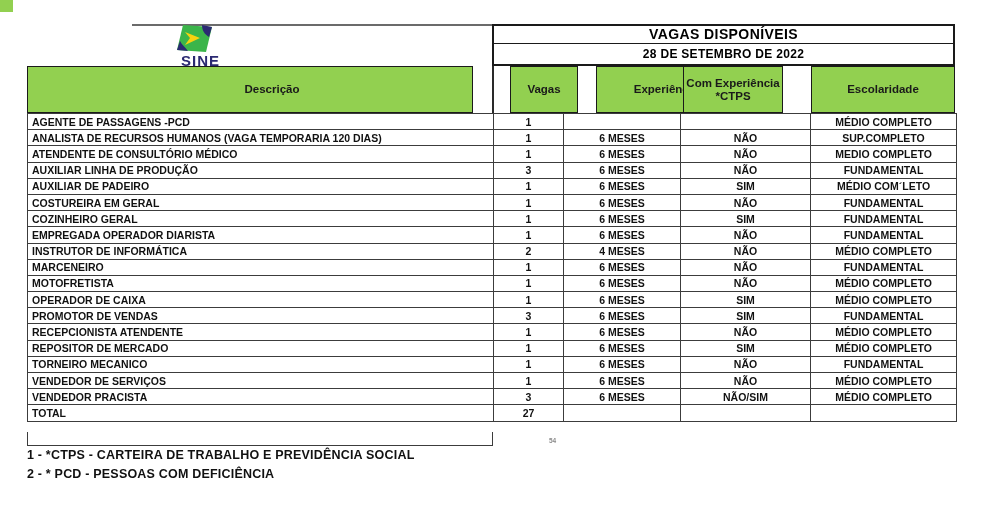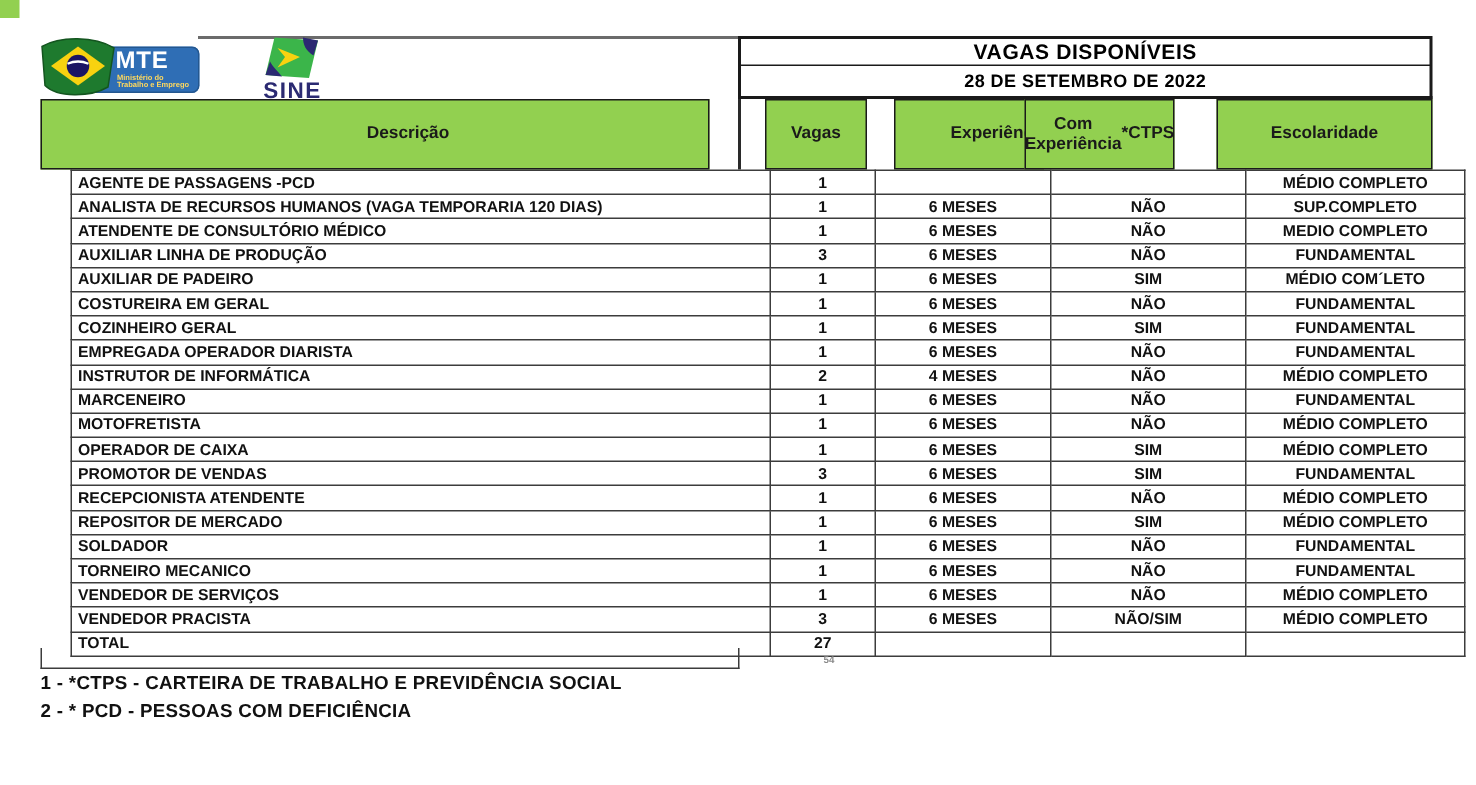--- a/index.html
+++ b/index.html
@@ -18,21 +18,21 @@
            border-radius:5px;box-shadow:0 0 0 1px #24578f inset;}
   #mte-title{position:absolute;left:52px;top:9px;color:#ffffff;font-weight:bold;
              font-size:16px;line-height:16px;letter-spacing:0.5px;}
   #mte-sub{position:absolute;left:53px;top:26px;color:#ffd95e;font-weight:bold;
            font-size:5px;line-height:5px;white-space:pre-line;}
   #mte-flag{position:absolute;left:0;top:0;}
 
   
   #sine-logo{position:absolute;left:170px;top:24px;width:50px;height:48px;}
   #sine-icon{position:absolute;left:6px;top:0;}
-  #sine-title{position:absolute;left:0;top:29px;width:50px;text-align:center;color:#2b2a72;
+  #sine-title{position:absolute;left:0;top:29px;width:50px;text-align:right;color:#2b2a72;
               font-weight:bold;font-size:15px;line-height:15px;letter-spacing:1px;}
   #sine-bar{position:absolute;left:2px;top:44px;width:46px;height:4px;background:#3bb54a;}
 
   
   .banner{position:absolute;left:492px;width:463px;box-sizing:border-box;
           border:2px solid #1a1a1a;text-align:center;background:#ffffff;}
   #banner-title{top:24px;height:20px;border-bottom:1px solid #1a1a1a;
                 font-weight:bold;font-size:14px;line-height:17px;letter-spacing:0.4px;}
   #banner-date{top:44px;height:22px;border-top:none;
                font-weight:bold;font-size:12px;line-height:20px;letter-spacing:0.3px;}
@@ -40,26 +40,26 @@
   
   #vline-left-values{position:absolute;left:492px;top:66px;width:2px;height:47px;background:#2a2a2a;}
 
   
   .col-head{position:absolute;top:66px;height:47px;box-sizing:border-box;background:#92D050;
             border:1px solid #1a1a1a;display:flex;align-items:center;justify-content:center;
             font-weight:bold;font-size:11.5px;color:#1a1a1a;text-align:center;line-height:13px;}
   #head-desc {left:27px; width:446px;padding-left:44px;}
   #head-vagas{left:510px;width:68px;}
   #head-exp  {left:596px;width:100px;padding-left:40px;}
-  #head-ctps {left:683px;width:100px;flex-direction:row;}
+  #head-ctps {left:683px;width:100px;flex-direction:column;}
   #head-escol{left:811px;width:144px;}
 
   
   #vacancy-table{position:absolute;left:27px;top:113px;border-collapse:collapse;
-                 table-layout:fixed;width:929px;margin-left:20px;}
+                 table-layout:fixed;width:929px;}
   #vacancy-table td{border:1px solid #3c3c3c;height:15.2px;padding:0;
                     font-weight:bold;font-size:10.5px;color:#111111;
                     text-align:center;vertical-align:middle;overflow:hidden;white-space:nowrap;}
   #vacancy-table td.desc{text-align:left;padding-left:4px;}
 
   
   #empty-row{position:absolute;left:27px;top:432px;width:466px;height:14px;box-sizing:border-box;
              border-left:1px solid #3c3c3c;border-right:1px solid #3c3c3c;border-bottom:1px solid #3c3c3c;}
 
   
@@ -72,32 +72,20 @@
   #footnote-2{top:467px;}
 </style>
 </head>
 <body>
 
 <div id="page">
 
   <div id="corner-square"></div>
   <div id="top-rule"></div>
 
-  <div id="mte-logo">
-    <div id="mte-box"></div>
-    <div id="mte-title">MTE</div>
-    <div id="mte-sub">Ministério do
-Trabalho e Emprego</div>
-    <svg id="mte-flag" width="54" height="40" viewBox="0 0 54 40">
-      <path d="M3,7 C15,0 38,0 51,8 L47,34 C35,41 13,41 5,33 Z" fill="#1e7a2e" stroke="#14551f" stroke-width="1"></path>
-      <polygon points="27,7 45,20 27,33 9,20" fill="#f8d210"></polygon>
-      <circle cx="27" cy="20" r="7.5" fill="#1b1464"></circle>
-      <path d="M20,18.5 Q27,15.5 34,18.5" stroke="#ffffff" stroke-width="1.5" fill="none"></path>
-    </svg>
-  </div>
 
   <div id="sine-logo">
     <svg id="sine-icon" width="38" height="29" viewBox="0 0 38 29">
       <polygon points="7,1 36,3 30,28 1,26" fill="#3bb54a"></polygon>
       <path d="M26,1 L36,3 L33,13 C28,10 26,6 26,1 Z" fill="#2b2a72"></path>
       <path d="M4,17 L1,26 L12,27 C9,23 6,21 4,17 Z" fill="#2b2a72"></path>
       <polygon points="9,8 24,14 9,21 14,14" fill="#f8d210"></polygon>
     </svg>
     <div id="sine-title">SINE</div>
     <div id="sine-bar"></div>
@@ -223,27 +211,20 @@
           <td>6 MESES</td>
           <td>NÃO</td>
           <td>MÉDIO COMPLETO</td>
         </tr>
         <tr>
           <td class="desc">REPOSITOR DE MERCADO</td>
           <td>1</td>
           <td>6 MESES</td>
           <td>SIM</td>
           <td>MÉDIO COMPLETO</td>
-        </tr>
-        <tr>
-          <td class="desc">SOLDADOR</td>
-          <td>1</td>
-          <td>6 MESES</td>
-          <td>NÃO</td>
-          <td>FUNDAMENTAL</td>
         </tr>
         <tr>
           <td class="desc">TORNEIRO MECANICO</td>
           <td>1</td>
           <td>6 MESES</td>
           <td>NÃO</td>
           <td>FUNDAMENTAL</td>
         </tr>
         <tr>
           <td class="desc">VENDEDOR DE SERVIÇOS</td>

